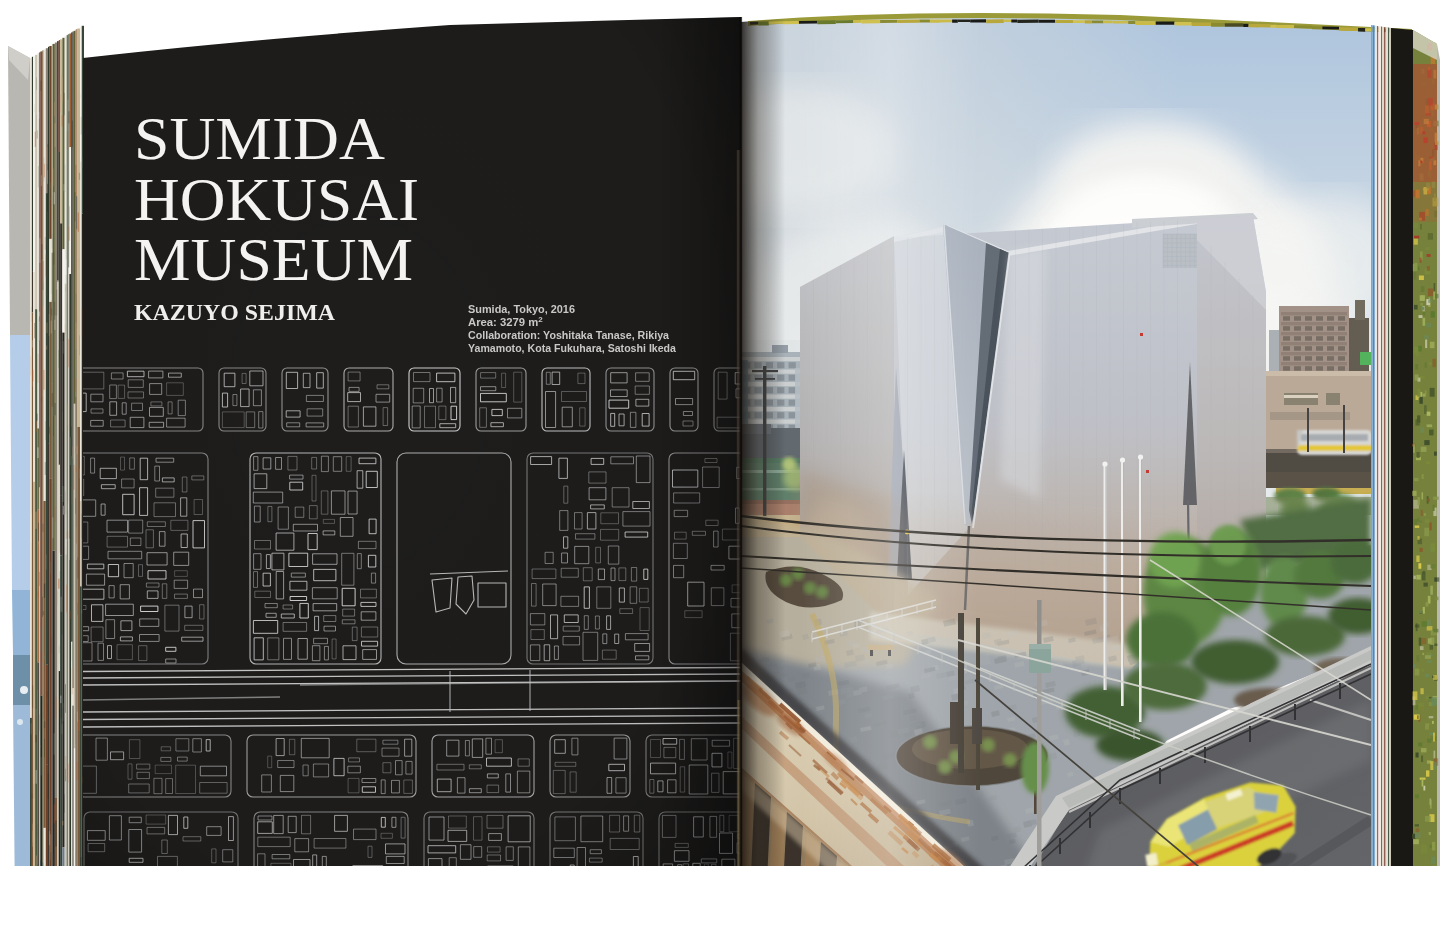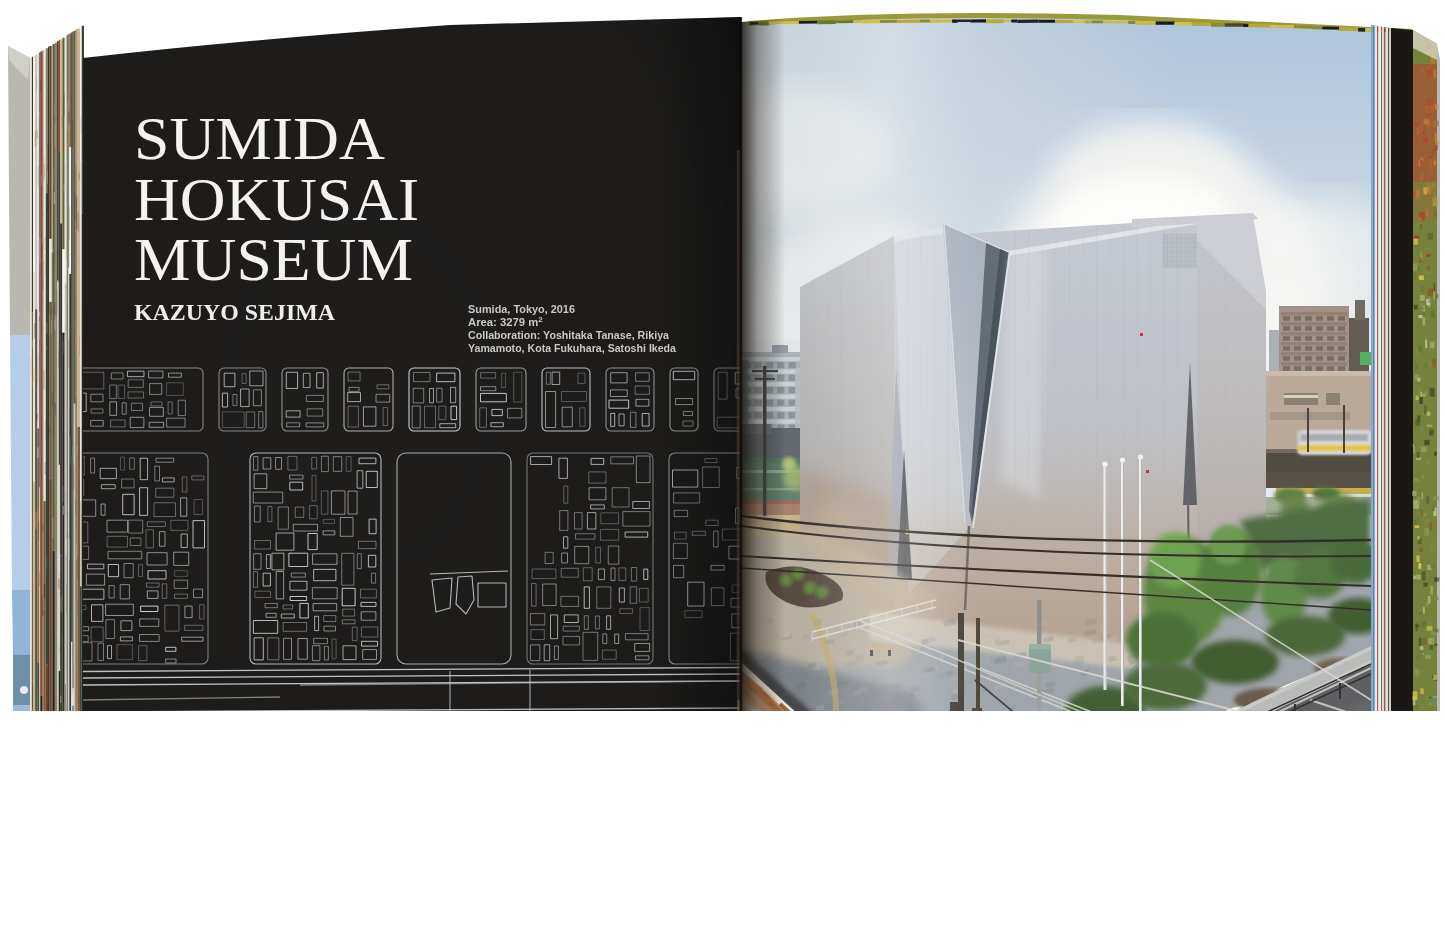--- a/index.html
+++ b/index.html
@@ -1,16 +1,16 @@
 <!DOCTYPE html>
 <html><head>
 <meta charset="utf-8">
 <style>
 html,body{margin:0;padding:0;background:#ffffff;}
-.stage{position:relative;width:1445px;height:711px;background:#ffffff;overflow:hidden;
+.stage{position:relative;width:1445px;height:866px;background:#ffffff;overflow:hidden;
   font-family:"Liberation Sans",sans-serif;}
 svg{display:block;}
 </style>
 </head>
 <body>
 <div class="stage">
 <svg width="1445" height="943" viewBox="0 0 1445 943">
 <defs>
   <linearGradient id="skyg" x1="0" y1="0" x2="0" y2="1">
     <stop offset="0" stop-color="#a9c2de"></stop>

